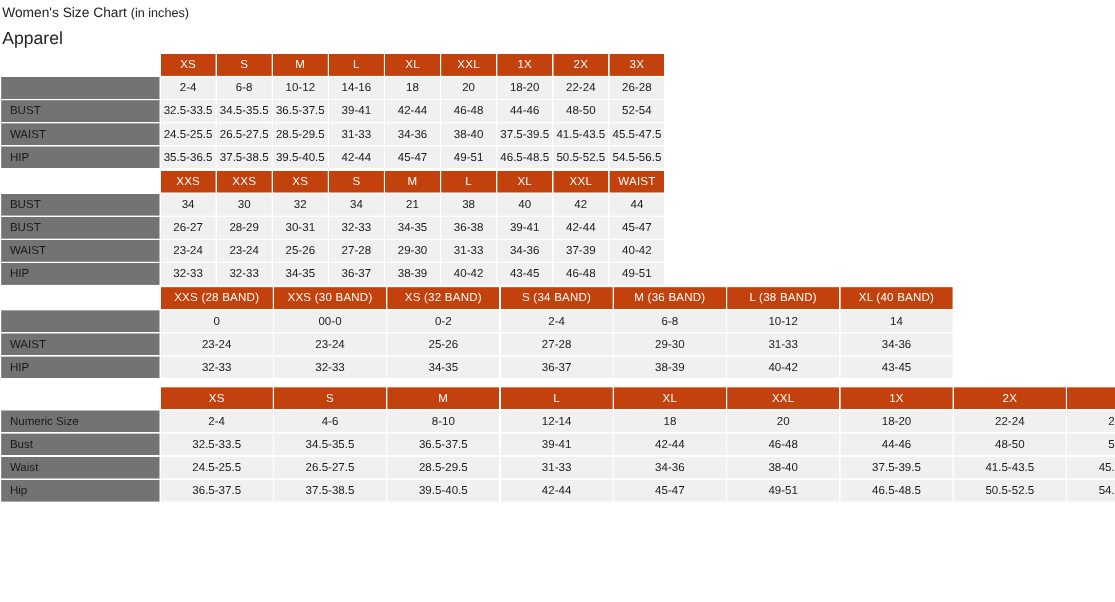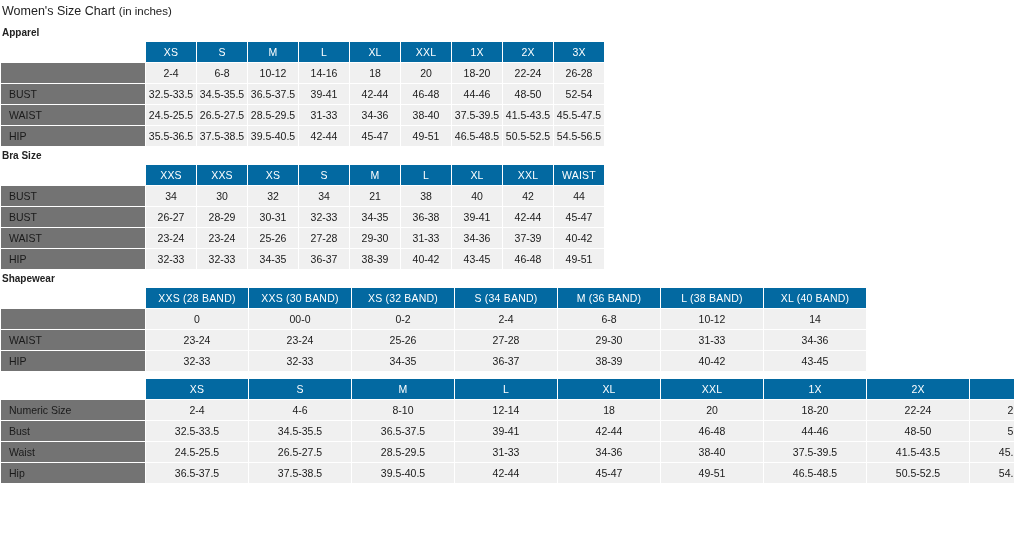--- a/index.html
+++ b/index.html
@@ -21,26 +21,25 @@
     color: #222;
     padding: 4px 0 0 2px;
     margin: 0 0 6px 0;
     font-weight: normal;
   }
   .page-title .units {
     font-size: 11.5px;
     text-align: center;
   }
   .section-label {
-    font-size: 10px;
+    font-size: 16px;
     color: #222;
     padding: 3px 0 3px 2px;
     margin: 0;
     background: #ffffff;
-    font-weight: bold;
   }
   table.chart {
     border-collapse: collapse;
     table-layout: fixed;
     width: 1014px;
     margin: 0;
   }
   table.chart td, table.chart th {
     border: 1px solid #ffffff;
     text-align: center;
@@ -48,21 +47,21 @@
     font-weight: normal;
     font-size: 10.5px;
     height: 20px;
     padding: 0 2px;
     background: #f0f0f0;
     color: #1a1a1a;
     white-space: nowrap;
     overflow: hidden;
   }
   table.chart th.hdr {
-    background: #0369a1;
+    background: #c2410c;
     color: #ffffff;
     font-size: 10.5px;
     letter-spacing: 0.2px;
   }
   table.chart td.rowlabel, table.chart th.rowlabel {
     text-align: left;
     padding-left: 8px;
     background: #737373;
     color: #1a1a1a;
   }
@@ -173,21 +172,20 @@
           <td>46.5-48.5</td>
           <td>50.5-52.5</td>
           <td>54.5-56.5</td>
           <td class="blank"></td>
         </tr>
       </tbody>
     </table>
   </div>
 
   <div class="sec">
-    <div class="section-label">Bra Size</div>
     <table class="chart bra">
       <colgroup>
         <col class="lbl">
           <col class="c">
           <col class="c">
           <col class="c">
           <col class="c">
           <col class="c">
           <col class="c">
           <col class="c">
@@ -261,21 +259,20 @@
           <td>43-45</td>
           <td>46-48</td>
           <td>49-51</td>
           <td class="blank"></td>
         </tr>
       </tbody>
     </table>
   </div>
 
   <div class="sec">
-    <div class="section-label">Shapewear</div>
     <table class="chart shape">
       <colgroup>
         <col class="lbl">
           <col class="c">
           <col class="c">
           <col class="c">
           <col class="c">
           <col class="c">
           <col class="c">
           <col class="c">

